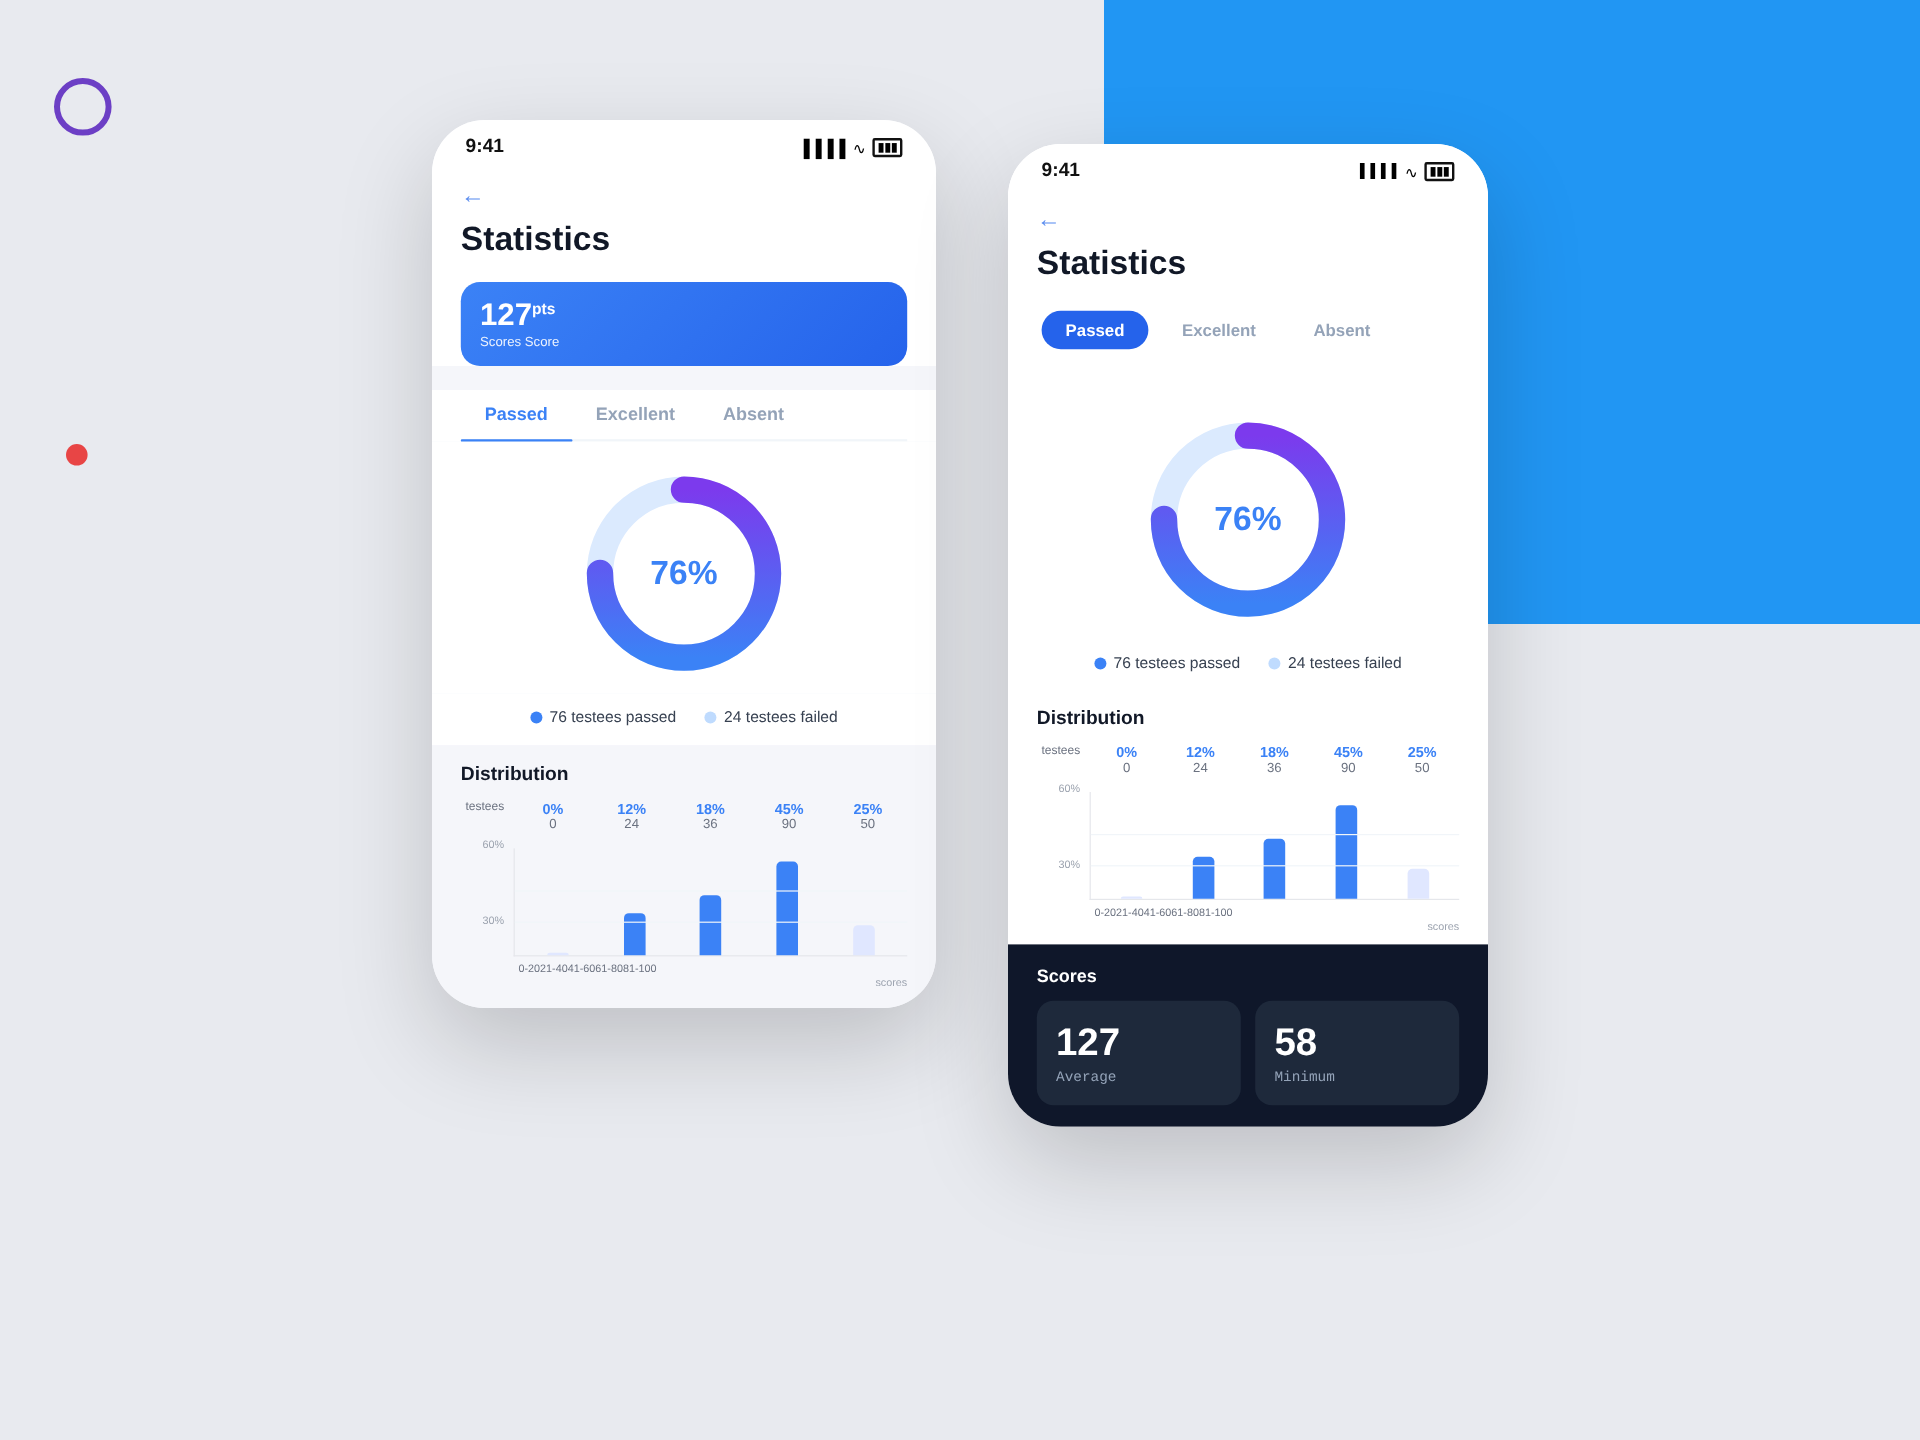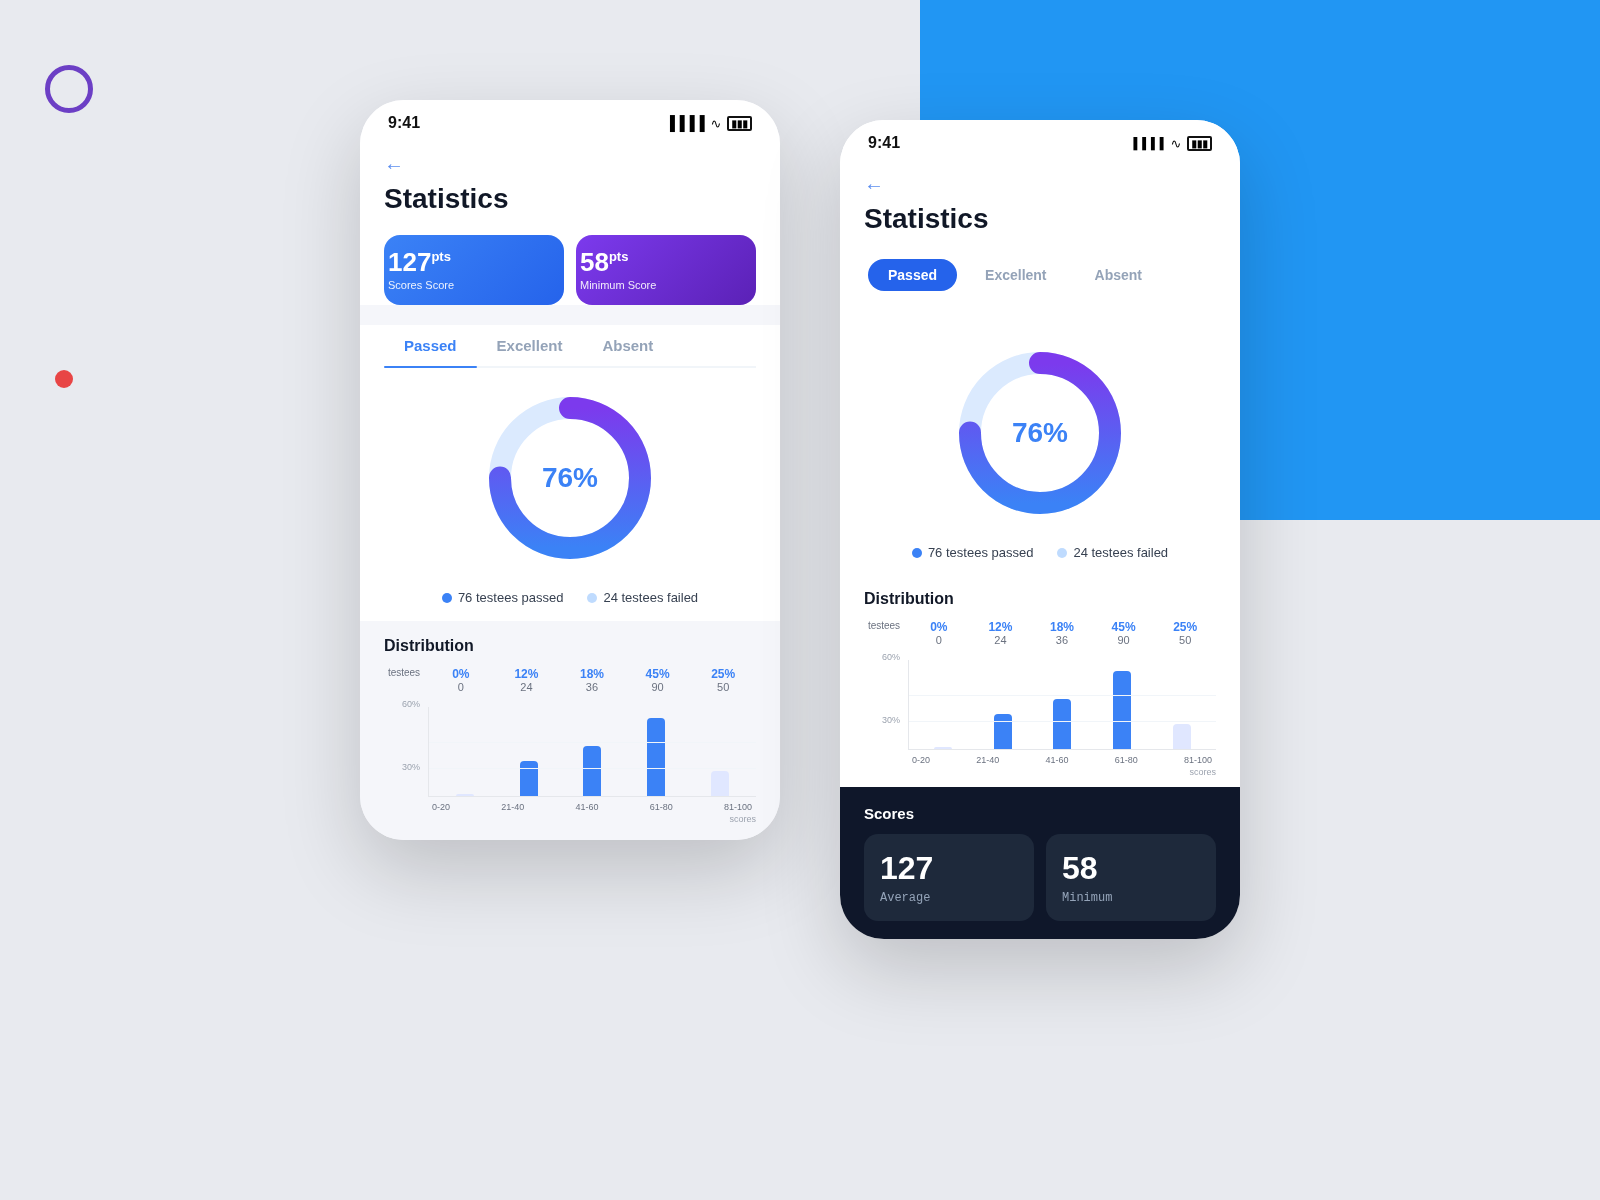--- a/index.html
+++ b/index.html
@@ -114,21 +114,21 @@
 
     
     .stat-cards {
       display: flex;
       gap: 12px;
       margin-bottom: 20px;
     }
     .stat-card {
       flex: 1;
       border-radius: 16px;
-      padding: 14px 4px;
+      padding: 14px 16px;
       color: white;
     }
     .stat-card.blue {
       background: linear-gradient(135deg, #3b82f6, #2563eb);
     }
     .stat-card.purple {
       background: linear-gradient(135deg, #7c3aed, #5b21b6);
     }
     .stat-card.gray {
       background: #e2e8f0;
@@ -354,24 +354,22 @@
     }
 
     
     .gray-bottom {
       background: #f5f6fa;
       padding: 16px 24px;
     }
 
     .dist-labels-row {
       display: flex;
-      justify-content: space-between;
       padding: 0 4px;
       margin-top: 2px;
-      gap: 40px;
     }
 
   </style>
 </head>
 <body>
 
 <div class="bg-dots">
   <div class="blue-bg">
     <div class="blue-bg-corner"></div>
   </div>
@@ -396,26 +394,20 @@
       <div class="white-section" style="padding: 4px 24px 0;">
         <span class="back-arrow">←</span>
         <div class="page-title">Statistics</div>
 
         <div class="stat-cards">
           <div class="stat-card blue">
             <div class="stat-value">
               <span>127</span><sup>pts</sup>
             </div>
             <div class="stat-label">Scores Score</div>
-          </div>
-          <div class="stat-card purple">
-            <div class="stat-value">
-              <span>58</span><sup>pts</sup>
-            </div>
-            <div class="stat-label">Minimum Score</div>
           </div>
         </div>
       </div>
 
       <div class="white-section" style="padding: 0 24px;">
         <div class="tabs">
           <div class="tab active">Passed</div>
           <div class="tab">Excellent</div>
           <div class="tab">Absent</div>
         </div>

